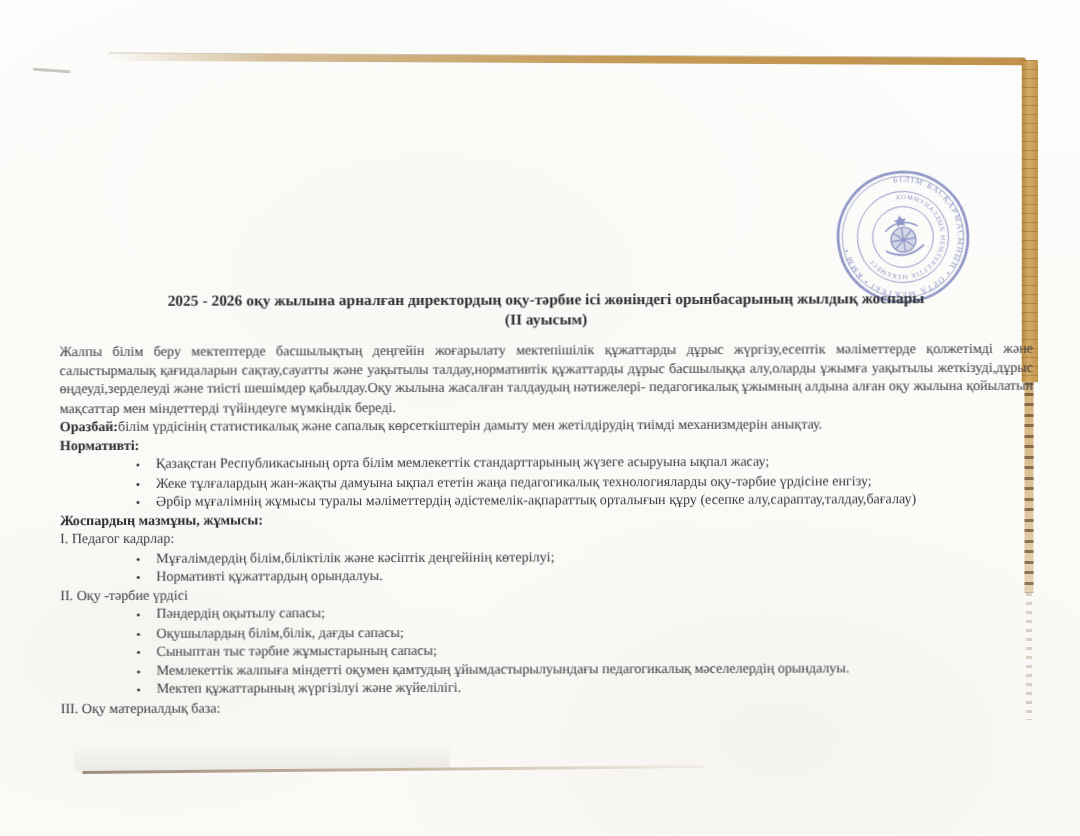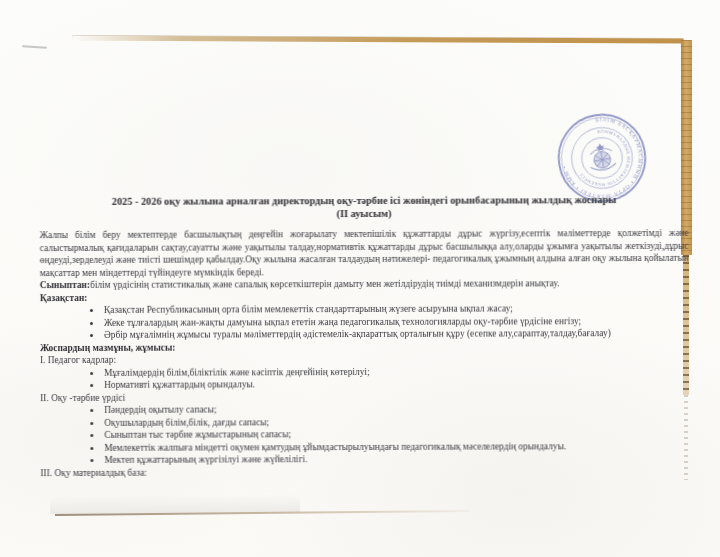--- a/index.html
+++ b/index.html
@@ -124,23 +124,23 @@
 
 
   <div class="content">
     <div class="doc-title">
       <div>2025 - 2026 оқу  жылына  арналған директордың оқу-тәрбие ісі жөніндегі орынбасарының жылдық жоспары</div>
       <div>(ІІ ауысым)</div>
     </div>
 
     <p>Жалпы білім беру мектептерде басшылықтың деңгейін жоғарылату мектепішілік құжаттарды дұрыс жүргізу,есептік мәліметтерде қолжетімді және салыстырмалық қағидаларын сақтау,сауатты және уақытылы талдау,нормативтік құжаттарды дұрыс басшылыққа алу,оларды ұжымға уақытылы жеткізуді,дұрыс өңдеуді,зерделеуді және тиісті шешімдер қабылдау.Оқу жылына жасалған талдаудың нәтижелері- педагогикалық ұжымның алдына алған оқу жылына қойылатын мақсаттар мен міндеттерді түйіндеуге мүмкіндік береді.</p>
 
-    <p><b class="inl">Сыныптан:</b><span>білім үрдісінің статистикалық және сапалық көрсеткіштерін дамыту мен жетілдірудің тиімді механизмдерін анықтау.</span></p>
+    <p><b class="inl">Оразбай:</b><span>білім үрдісінің статистикалық және сапалық көрсеткіштерін дамыту мен жетілдірудің тиімді механизмдерін анықтау.</span></p>
 
-    <p class="plain"><b class="inl">Қазақстан:</b></p>
+    <p class="plain"><b class="inl">Нормативті:</b></p>
     <ul class="dots">
       <li>Қазақстан Республикасының орта білім мемлекеттік стандарттарының жүзеге асыруына ықпал жасау;</li>
       <li>Жеке тұлғалардың жан-жақты дамуына ықпал ететін жаңа педагогикалық  технологияларды оқу-тәрбие үрдісіне енгізу;</li>
       <li>Әрбір мұғалімнің жұмысы туралы мәліметтердің әдістемелік-ақпараттық орталығын құру (есепке алу,сараптау,талдау,бағалау)</li>
     </ul>
 
     <p class="plain"><b class="inl">Жоспардың мазмұны, жұмысы:</b></p>
 
     <p class="plain">I. Педагог кадрлар:</p>
     <ul class="dots">

